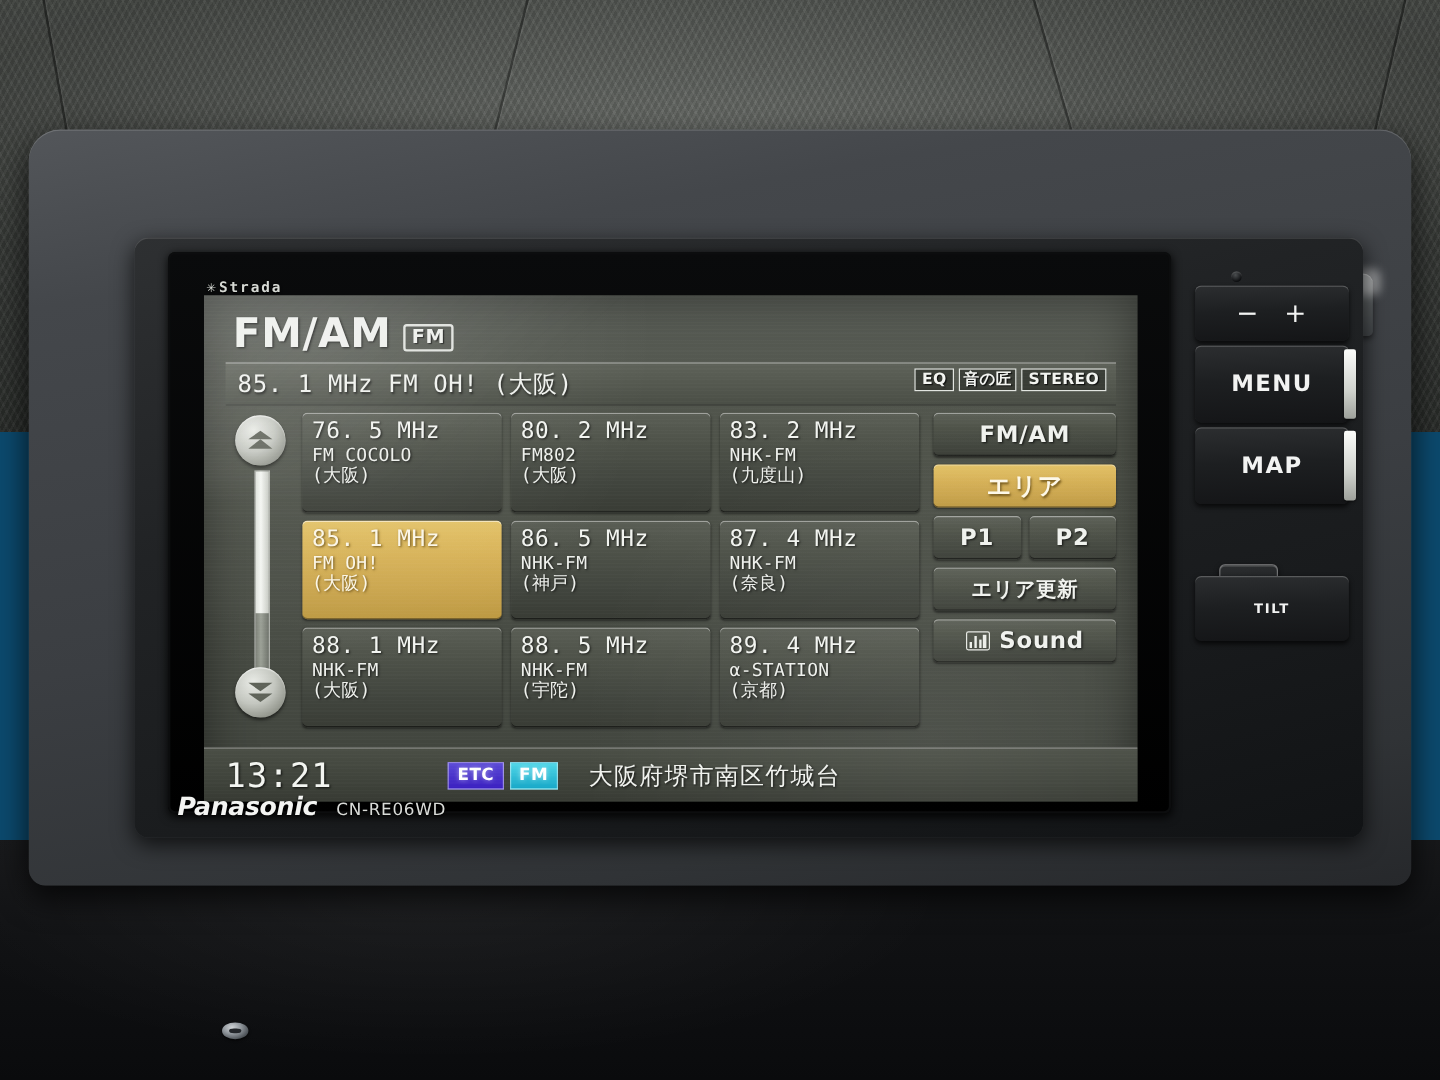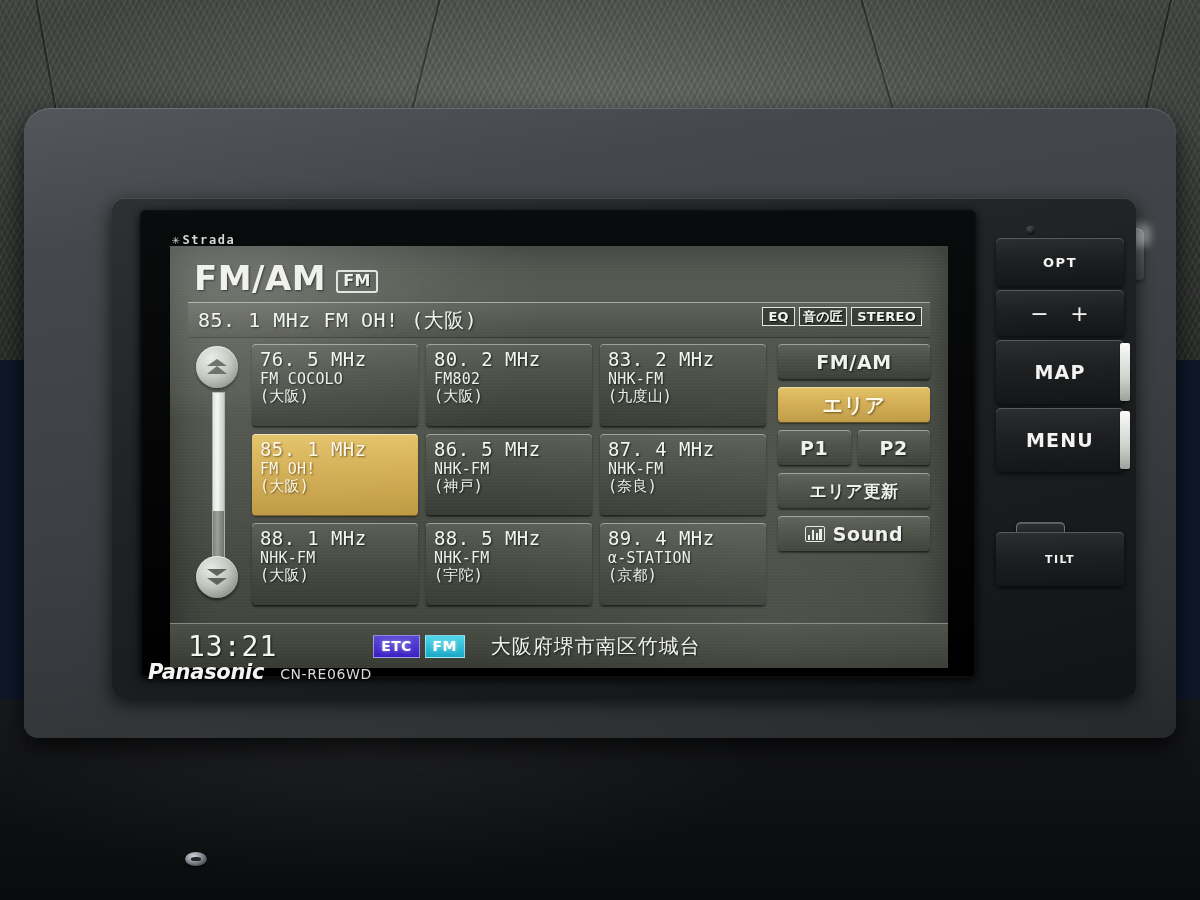--- a/index.html
+++ b/index.html
@@ -2,21 +2,21 @@
 <html><head>
 <meta charset="utf-8">
 <style>
   html,body{margin:0;padding:0;background:#000;}
   body{
     width:1200px;height:900px;overflow:hidden;position:relative;
     font-family:"DejaVu Sans","Liberation Sans",sans-serif;
   }
 
   
-  #scene{position:absolute;inset:0;overflow:hidden;background:#0f172a;}
+  #scene{position:absolute;inset:0;overflow:hidden;background:#0c4a6e;}
 
   .seat{
     position:absolute;left:0;top:0;width:1200px;height:360px;
     background:
       repeating-linear-gradient(118deg, rgba(255,255,255,.055) 0 2px, rgba(0,0,0,.05) 2px 5px),
       repeating-linear-gradient(62deg, rgba(255,255,255,.04) 0 2px, rgba(0,0,0,.05) 2px 6px),
       linear-gradient(180deg,#60645f 0%,#565a55 30%,#4a4e4a 65%,#3c403c 100%);
   }
   .seat-stitch{position:absolute;background:rgba(20,22,20,.55);width:2px;height:330px;top:-10px;
      box-shadow:1px 0 1px rgba(255,255,255,.12);}
@@ -423,27 +423,26 @@
     <div class="lcd-glare"></div>
   </div>
 
   <div class="brandrow">
     <div class="brand">Panasonic</div>
     <div class="model">CN-RE06WD</div>
   </div>
 
   <div class="hw-dot"></div>
   <div class="hw">
-    <div class="hwbtn opt">OPT</div>
     <div class="hwbtn vol">
       <span>−</span>
       <span>+</span>
     </div>
+    <div class="hwbtn big">MENU</div>
     <div class="hwbtn big">MAP</div>
-    <div class="hwbtn big">MENU</div>
     <div class="hwbtn track">
       <span class="tri">⏮</span>
       <span class="tri">⏭</span>
     </div>
     <div class="hwbtn tilt">TILT</div>
   </div>
 
 </div>
 
 </body></html>

